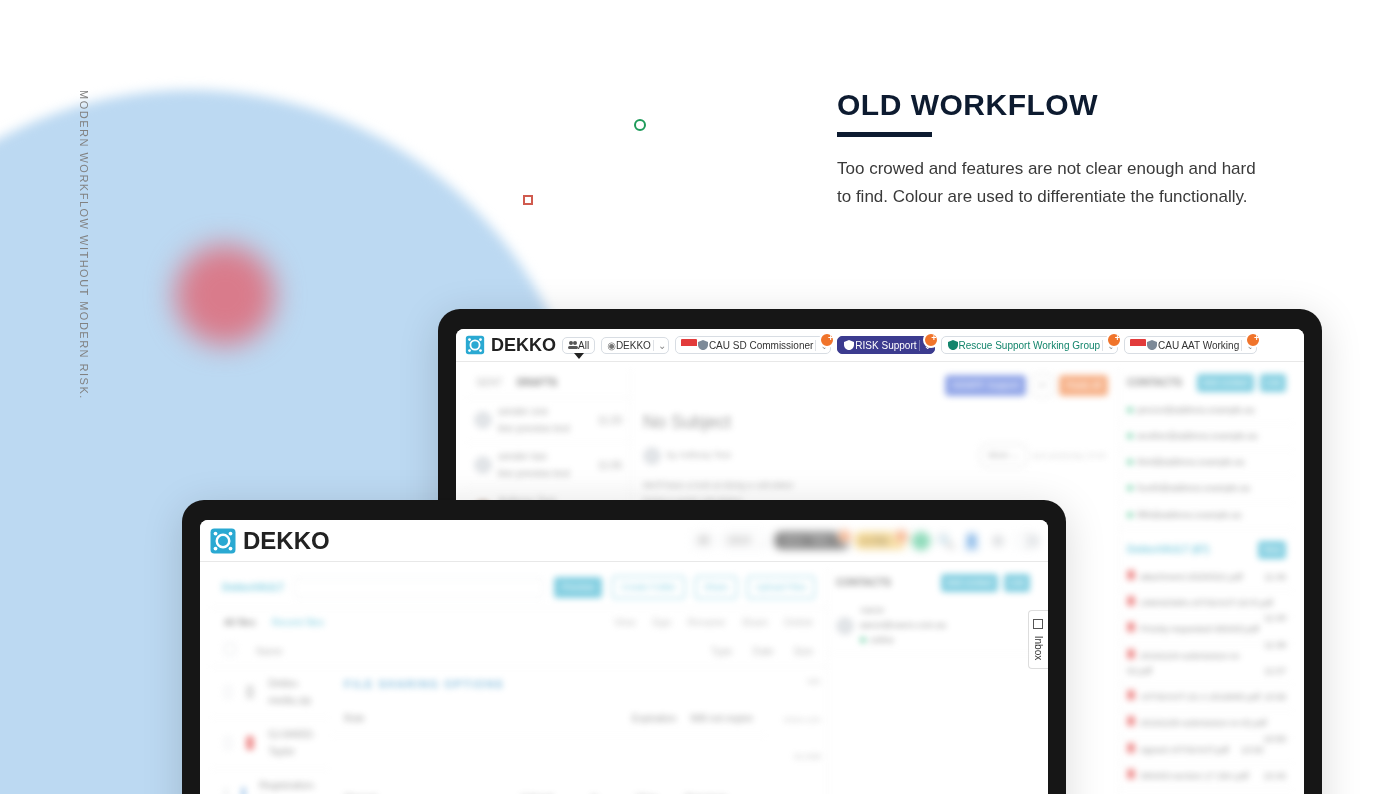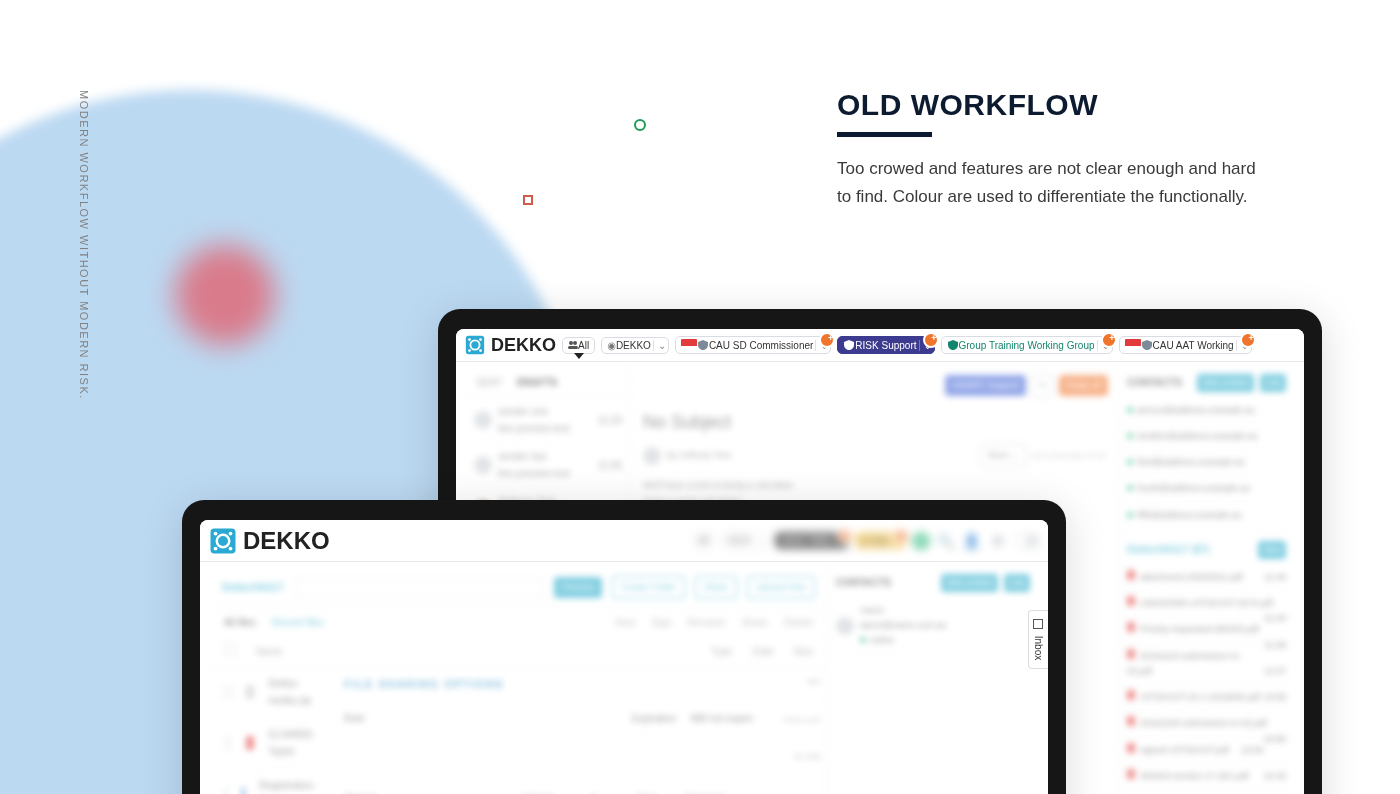--- a/index.html
+++ b/index.html
@@ -311,21 +311,21 @@
         <span>RISK Support</span>
         <span class="caret" style="border-color:rgba(255,255,255,0.3);color:#fff">⌄</span>
       </span>
 
       <span class="pill pill-notify" style="color:#13856c">
         <span class="shield">
             <svg width="12" height="12" viewBox="0 0 12 12">
               <path d="M6 1 L11 3 V6 C11 9 8 11 6 11 C4 11 1 9 1 6 V3 Z" fill="#13856c"></path>
             </svg>
           </span>
-        <span>Group Training Working Group</span>
+        <span>Rescue Support Working Group</span>
         <span class="caret">⌄</span>
       </span>
 
       <span class="pill pill-notify">
         <span class="miniflag"></span>
         <span class="shield">
             <svg width="12" height="12" viewBox="0 0 12 12">
               <path d="M6 1 L11 3 V6 C11 9 8 11 6 11 C4 11 1 9 1 6 V3 Z" fill="#7d8a98"></path>
             </svg>
           </span>

